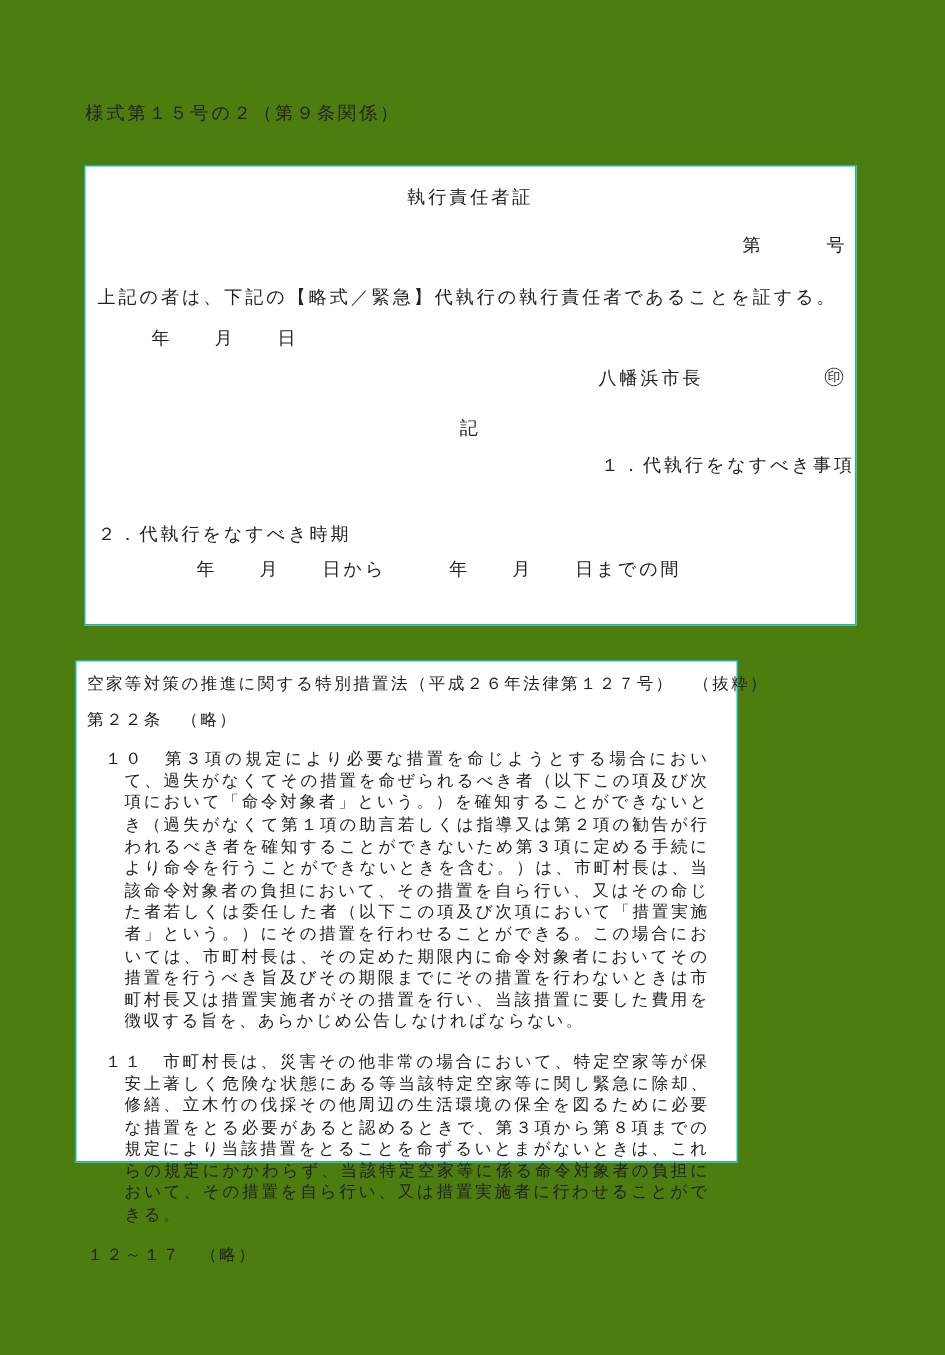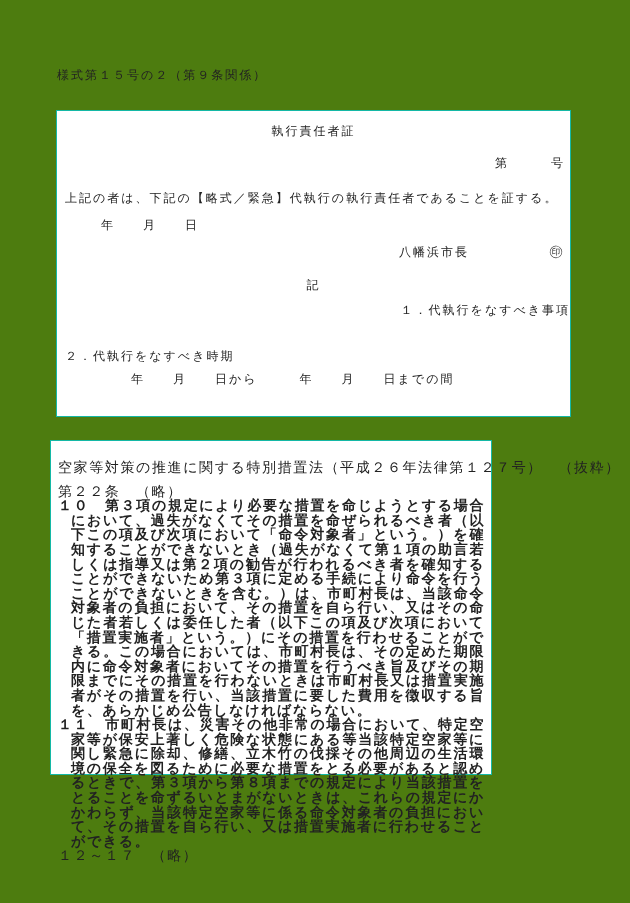--- a/index.html
+++ b/index.html
@@ -94,38 +94,37 @@
   .period-line {
     margin: 7px 0 0 74px;
     white-space: pre;
   }
 
   .back-box {
     left: 50px;
     top: 440px;
     width: 442px;
     height: 335px;
-    font-size: 14px;
+    font-size: 11px;
     letter-spacing: 1.6px;
     line-height: 14.6px;
-    padding: 20px 6px 8px 7px;
+    padding: 8px 6px 8px 7px;
   }
   .law-title {
     margin-bottom: 9px;
     white-space: nowrap;
   }
   .law-line {
     white-space: pre;
   }
   .law-para {
-    margin: 0;
+    margin: 12px;
     padding-left: 13px;
     text-indent: -13px;
     text-align: justify;
-    font-weight: bold;
   }
 </style>
 </head>
 <body>
 
 <div class="page">
 
   <div class="form-number">様式第１５号の２（第９条関係）</div>
 
   <div class="side-label front-side-label">（表面）</div>

